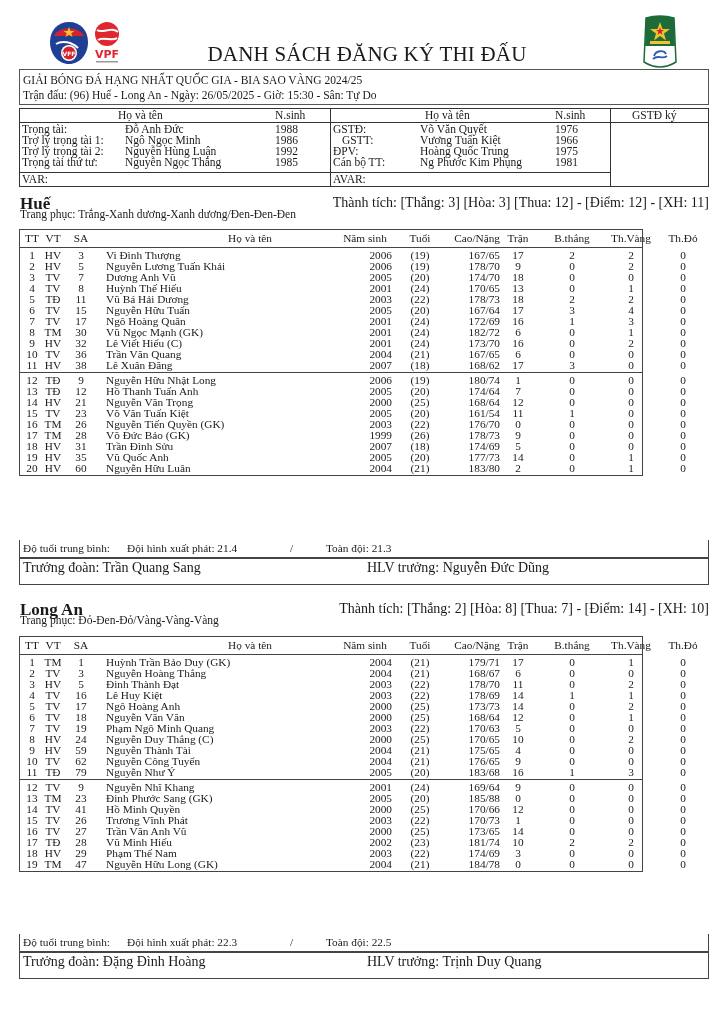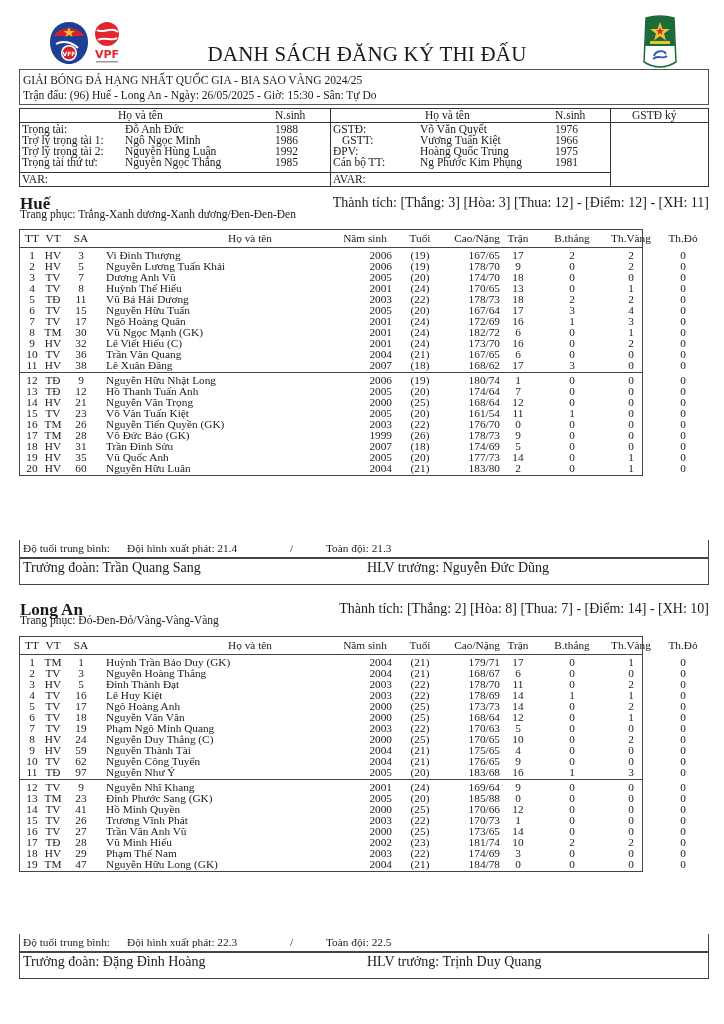--- a/index.html
+++ b/index.html
@@ -588,21 +588,21 @@
         <span class="c c-age">(21)</span>
         <span class="c c-hw">176/65</span>
         <span class="c c-app">9</span>
         <span class="c c-gl">0</span>
         <span class="c c-yc">0</span>
         <span class="c c-rc">0</span>
       </div>
       <div class="row">
         <span class="c c-tt">11</span>
         <span class="c c-vt">TĐ</span>
-        <span class="c c-sa">97</span>
+        <span class="c c-sa">79</span>
         <span class="c c-name">Nguyễn Như Ý</span>
         <span class="c c-yr">2005</span>
         <span class="c c-age">(20)</span>
         <span class="c c-hw">183/68</span>
         <span class="c c-app">16</span>
         <span class="c c-gl">1</span>
         <span class="c c-yc">3</span>
         <span class="c c-rc">0</span>
       </div>
     </div>

